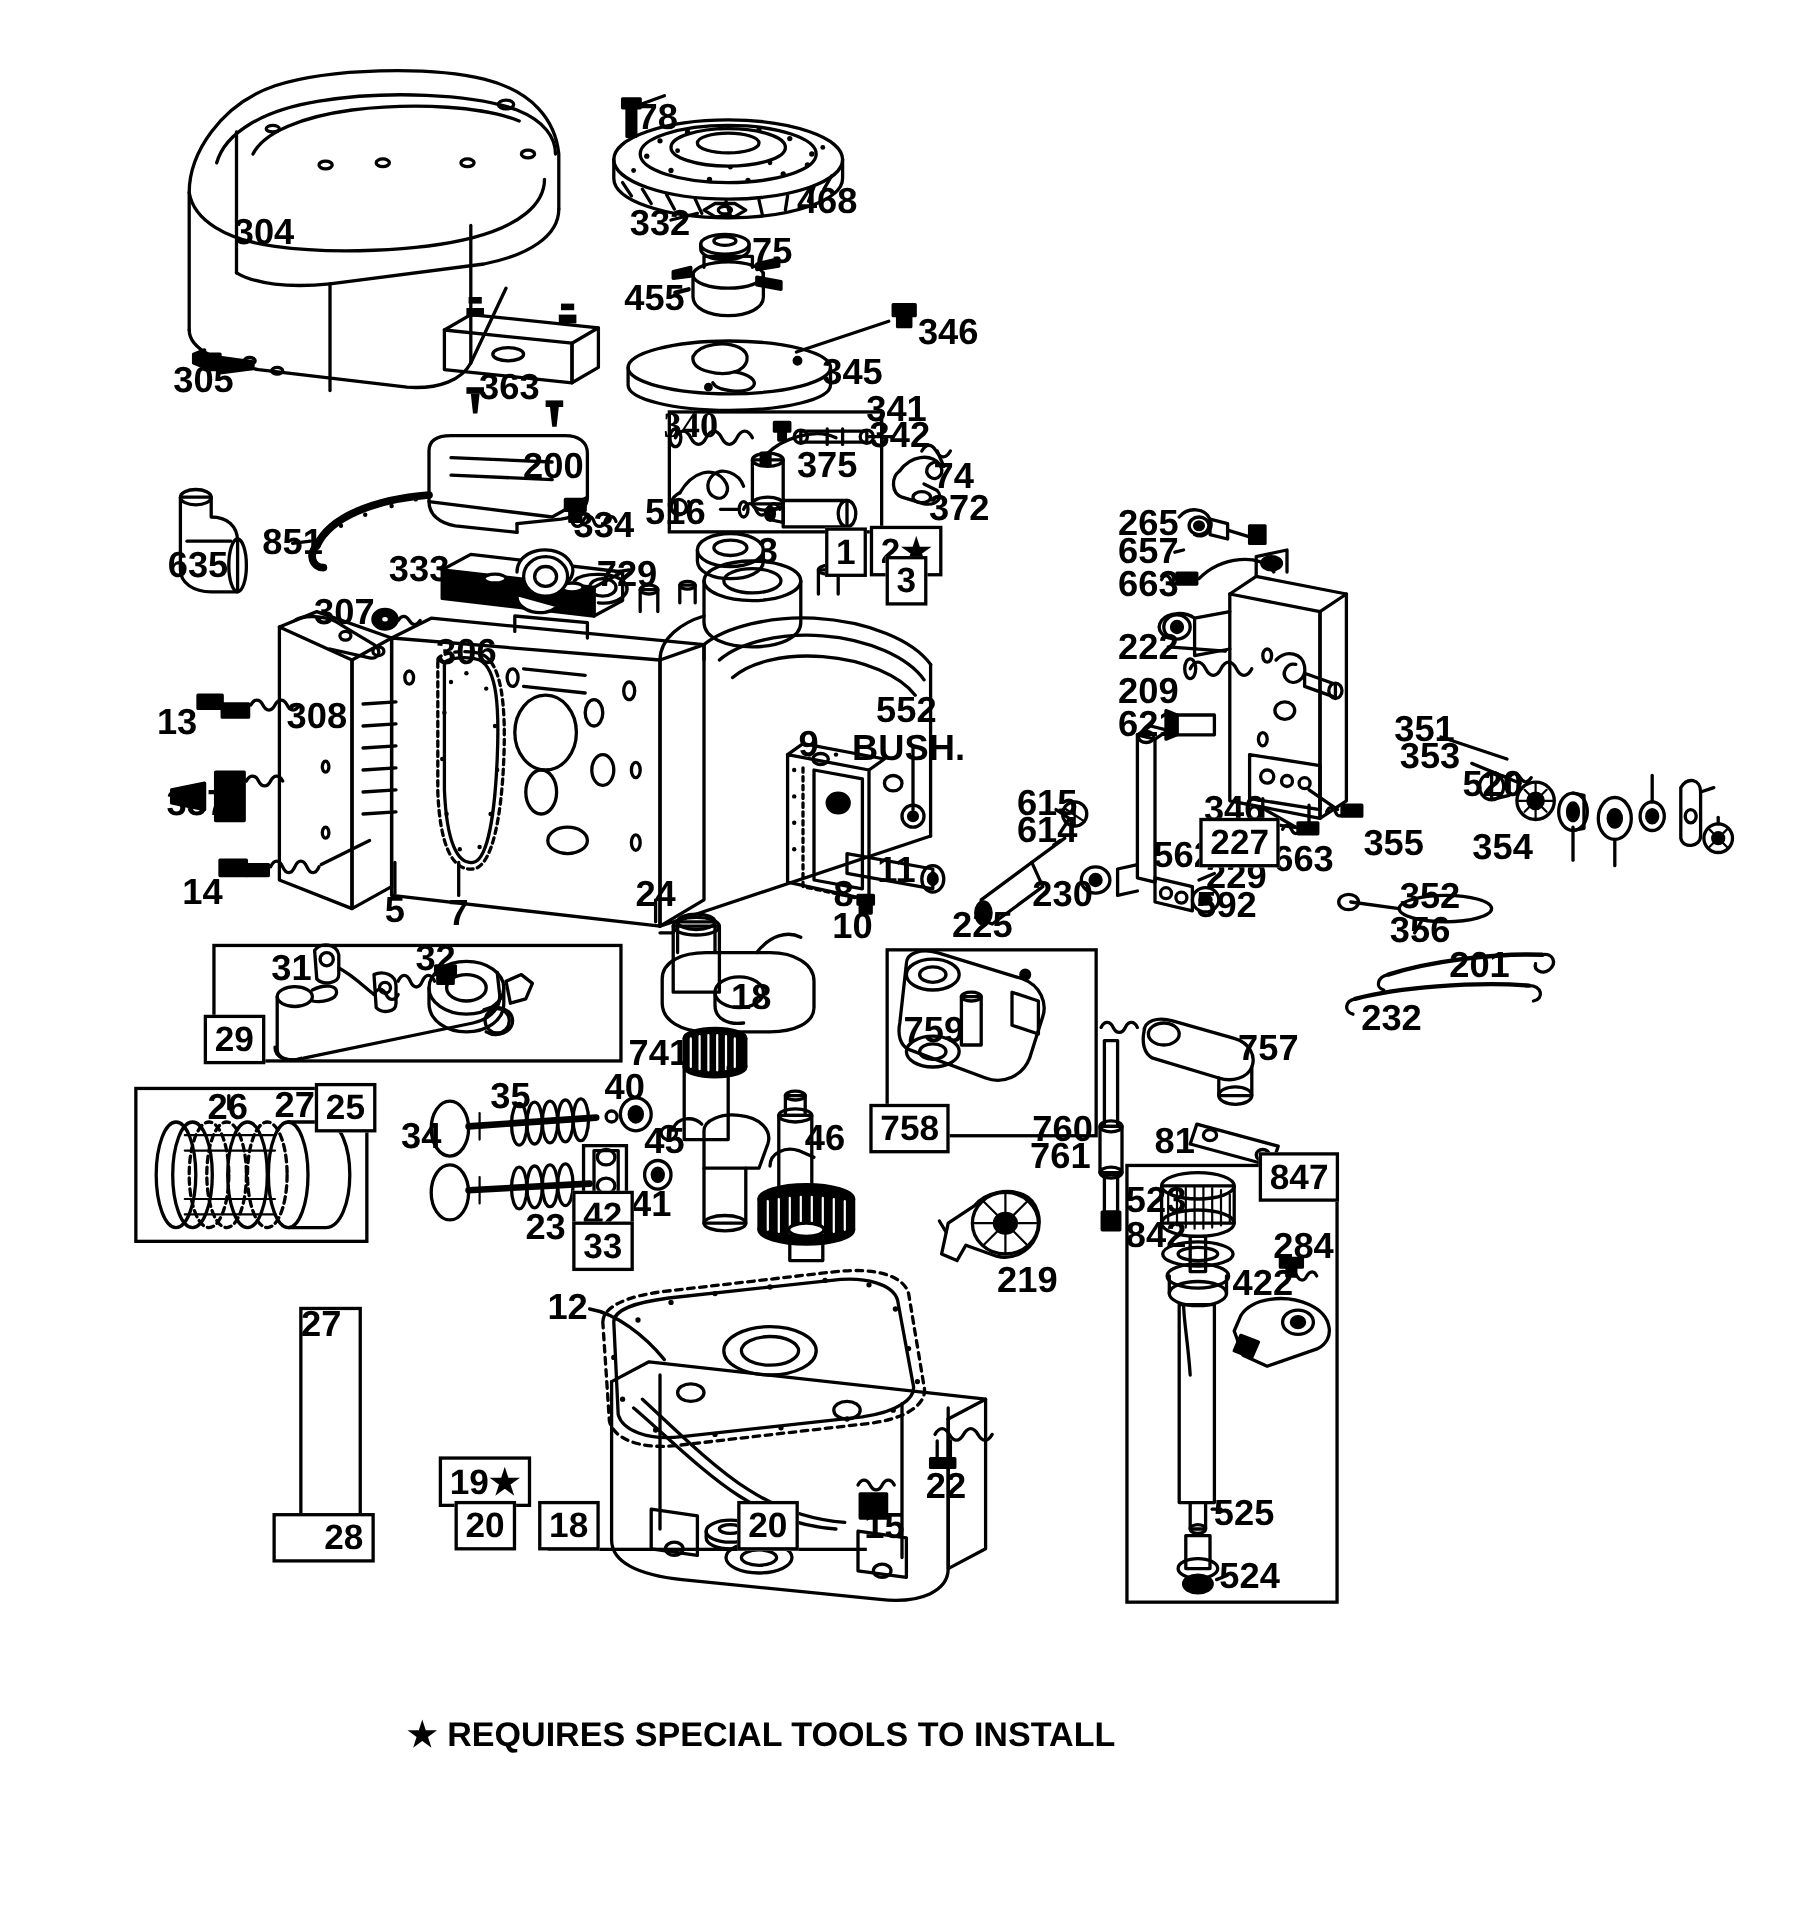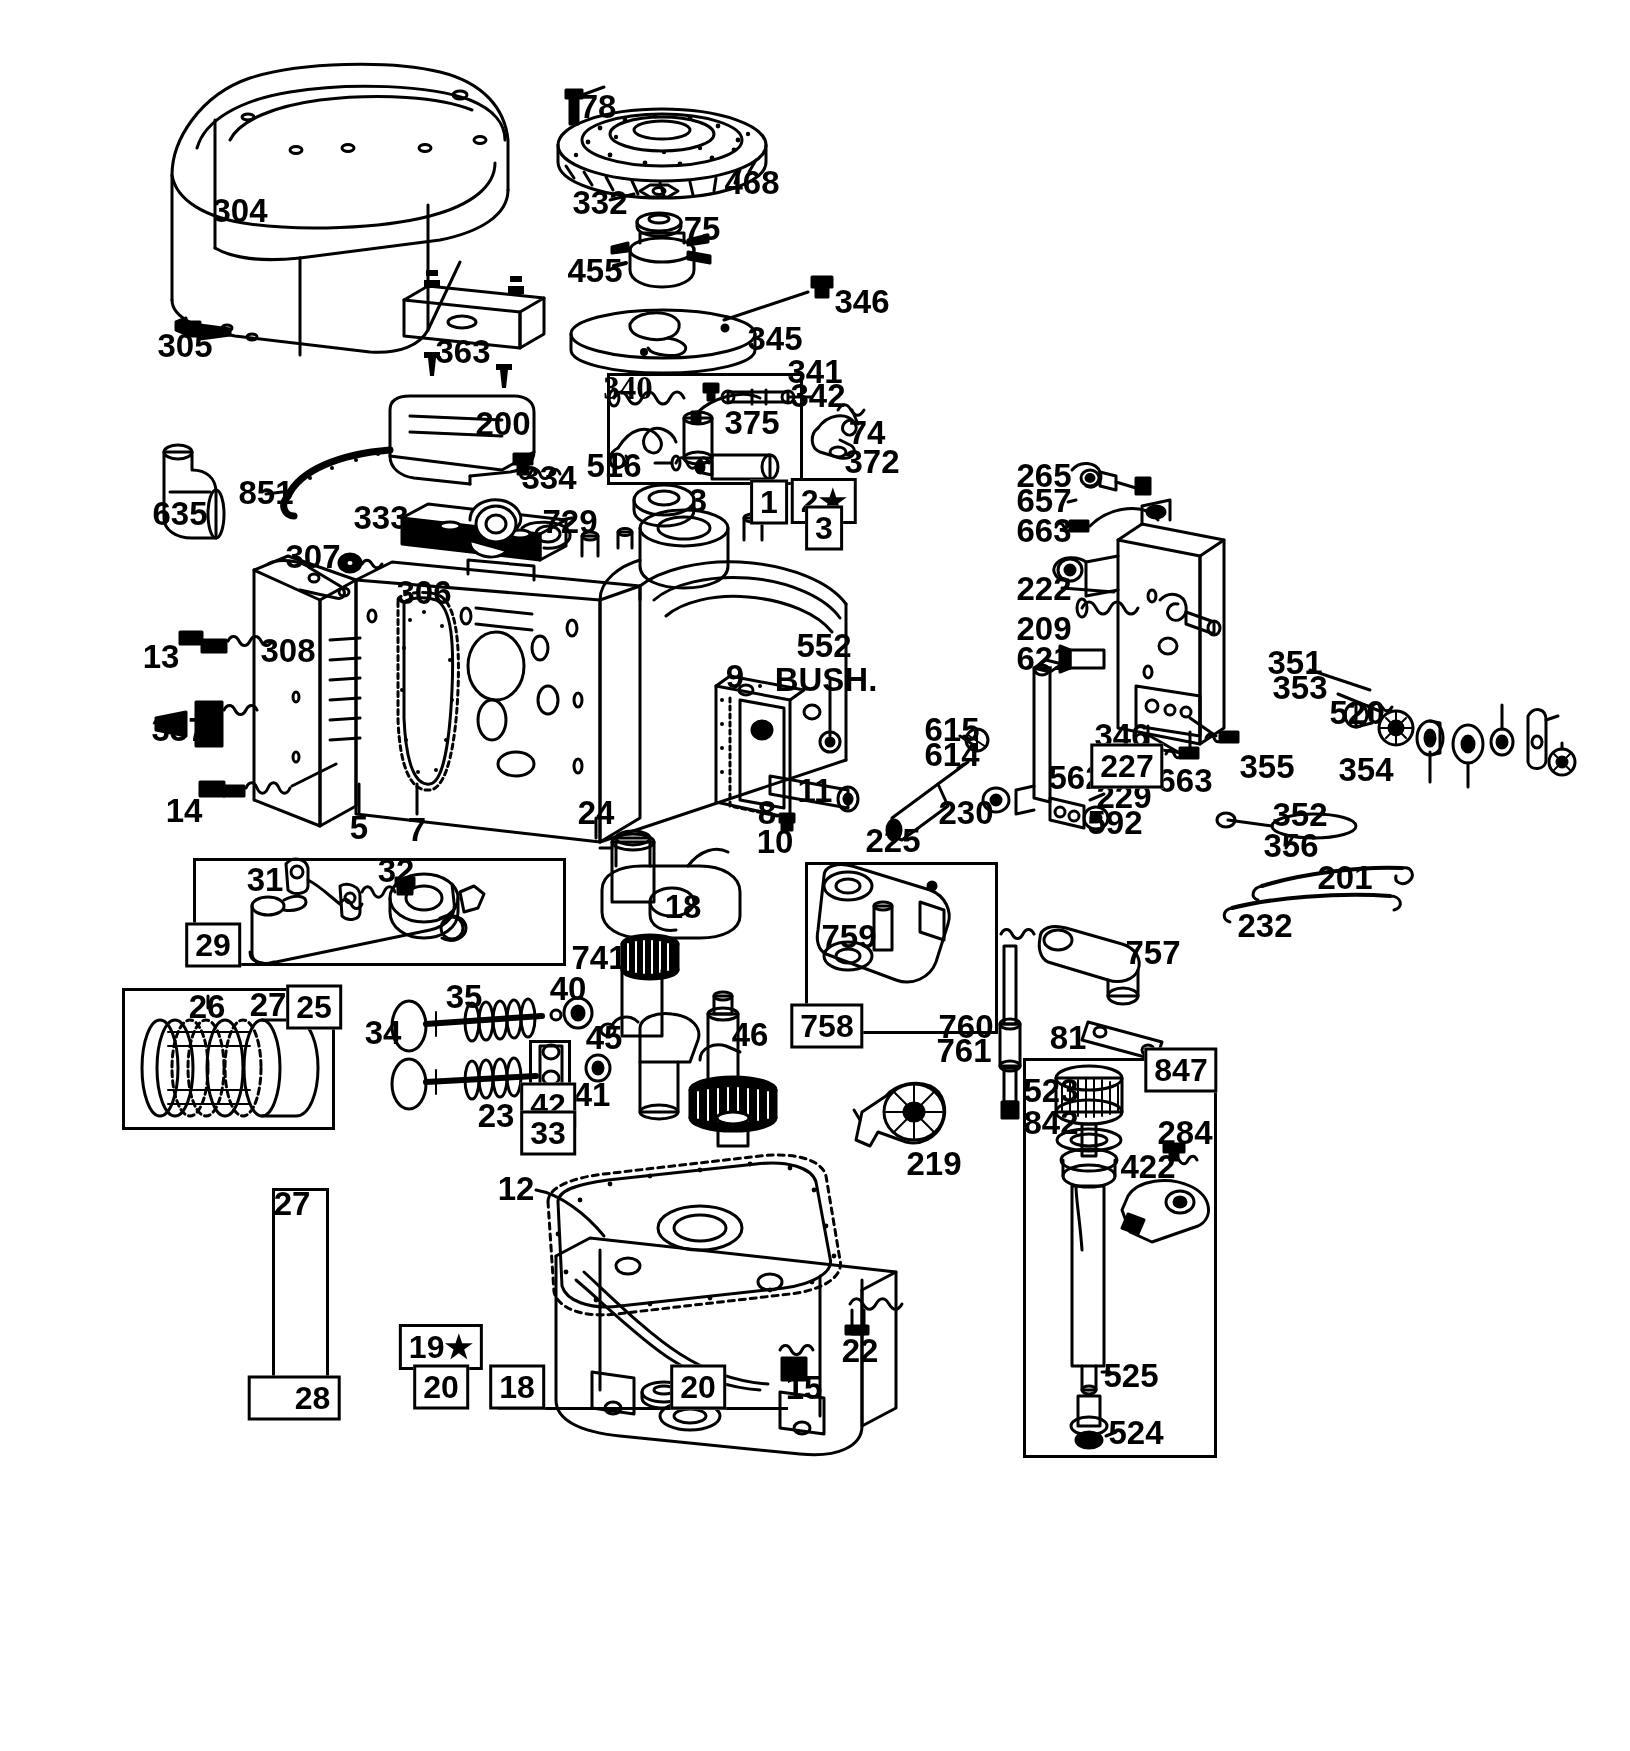--- a/index.html
+++ b/index.html
@@ -798,14 +798,15 @@
       <div class="boxnum" style="left: 441px; top: 1387px;">20</div>
       <div class="boxnum" style="left: 517px; top: 1387px;">18</div>
       <div class="boxnum" style="left: 698px; top: 1387px;">20</div>
       <div class="boxnum" style="left: 294px; top: 1398px; padding-left: 44px;">28</div>
     </div>
 
 <div class="num" style="left:824px;top:645px;">552</div>
 <div class="num" style="left:826px;top:679px;">BUSH.</div>
 
 
+<div class="note" style="left:692px;top:1577px;">★ REQUIRES SPECIAL TOOLS TO INSTALL</div>
 
 </div>
 
 </body></html>

